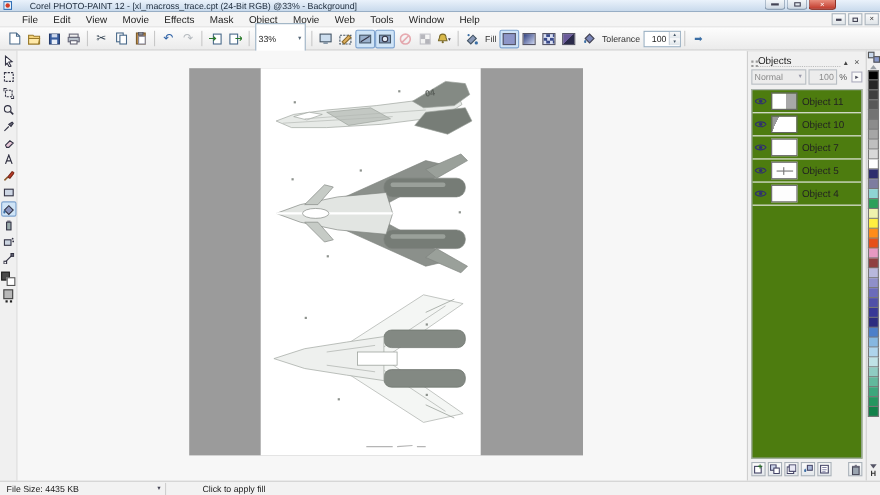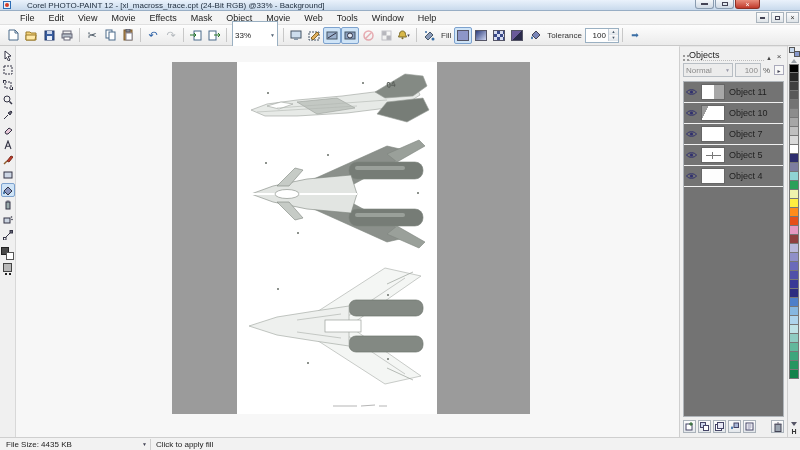--- a/index.html
+++ b/index.html
@@ -81,21 +81,21 @@
   .docker-hbtn { font-size:6px; color:#444; width:10px; text-align:center; }
   .merge-row { display:flex; align-items:center; gap:2px; padding:2px 3px; }
   .merge-combo { width:50px; height:14px; border:1px solid #b8bec4; background:#ececec; color:#8a8a8a;
     display:flex; align-items:center; justify-content:space-between; padding:0 2px; font-size:8px; }
   .merge-combo .caret { font-size:5px; color:#99a; }
   .opacity-box { width:26px; height:14px; border:1px solid #b8bec4; background:#ececec; color:#8a8a8a;
     display:flex; align-items:center; justify-content:flex-end; padding:0 2px; font-size:8px; }
   .pct { font-size:8px; color:#555; }
   .flyout-btn { width:10px; height:10px; border:1px solid #aab; background:#f8f8f8; font-size:6px;
     display:flex; align-items:center; justify-content:center; color:#445; margin-left:auto; }
-  .layer-list { position:absolute; left:3px; right:3px; top:34px; bottom:20px; background:#737373;
+  .layer-list { position:absolute; left:3px; right:3px; top:34px; bottom:20px; background:#4d7c0f;
     border:1px solid #b0b5ba; overflow:hidden; }
   .layer-row { height:21px; display:flex; align-items:center; gap:4px; padding:0 2px; border-bottom:1px solid #f1f1f1; }
   .layer-row.selected { background:#1f6fd6; color:#fff; }
   .thumb { width:24px; height:16px; background:#fff; border:1px solid #666; flex:0 0 auto; position:relative; }
   .layer-row.selected .thumb { border-color:#d03030; box-shadow:0 0 0 1px #d03030 inset; }
   .thumb.t-right { background:linear-gradient(to right,#fff 55%,#a8a8a8 55%); }
   .thumb.t-corner { background:linear-gradient(115deg,#9a9a9a 22%,#fff 22%); }
   .thumb.t-blank { background:#fff; }
   .thumb.t-sketch::after { content:""; position:absolute; left:5px; top:7px; width:13px; height:2px;
     background:#b9beb9; transform:rotate(-6deg); }
@@ -122,21 +122,21 @@
   .swatch { width:10px; height:9px; border:1px solid #777; border-top:none; }
   .swatch:first-child { border-top:1px solid #777; }
   .pal-h { font-size:7px; font-weight:bold; color:#333; margin:1px 0 2px 0; }
 
   
   .statusbar { position:absolute; left:0; bottom:0; width:800px; height:13px; background:#f2f2f2;
     border-top:1px solid #cfcfcf; display:flex; align-items:center; font-size:8px; color:#222; }
   .status-cell-left { width:150px; display:flex; align-items:center; padding-left:6px; }
   .status-caret { margin-left:auto; font-size:5px; color:#445; padding-right:3px; }
   .status-sep { width:1px; height:11px; background:#cfcfcf; }
-  .status-hint { padding-left:5px; }
+  .status-hint { padding-left:5px;margin-left:28px; }
 
   svg { display:block; }
 </style>
 </head>
 <body>
 
 <div class="app">
 
   <div class="titlebar">
     <svg class="app-icon" viewBox="0 0 8 8">

